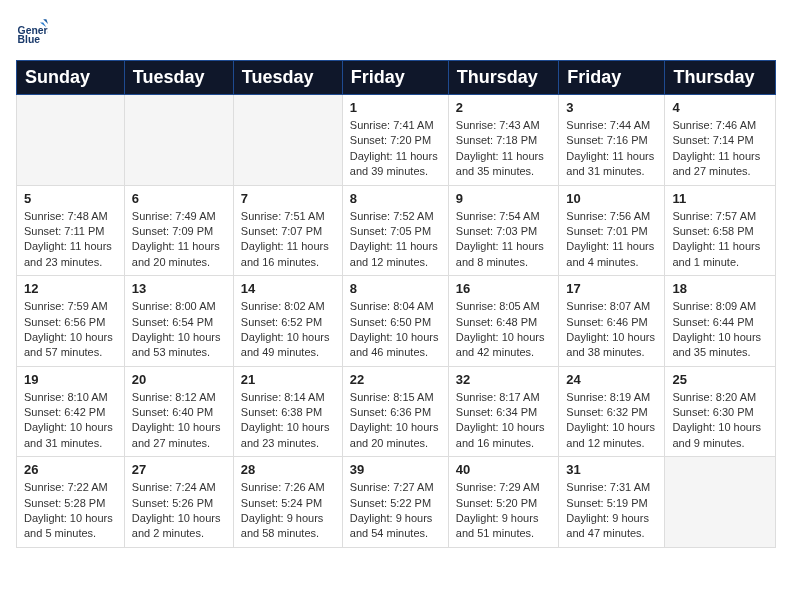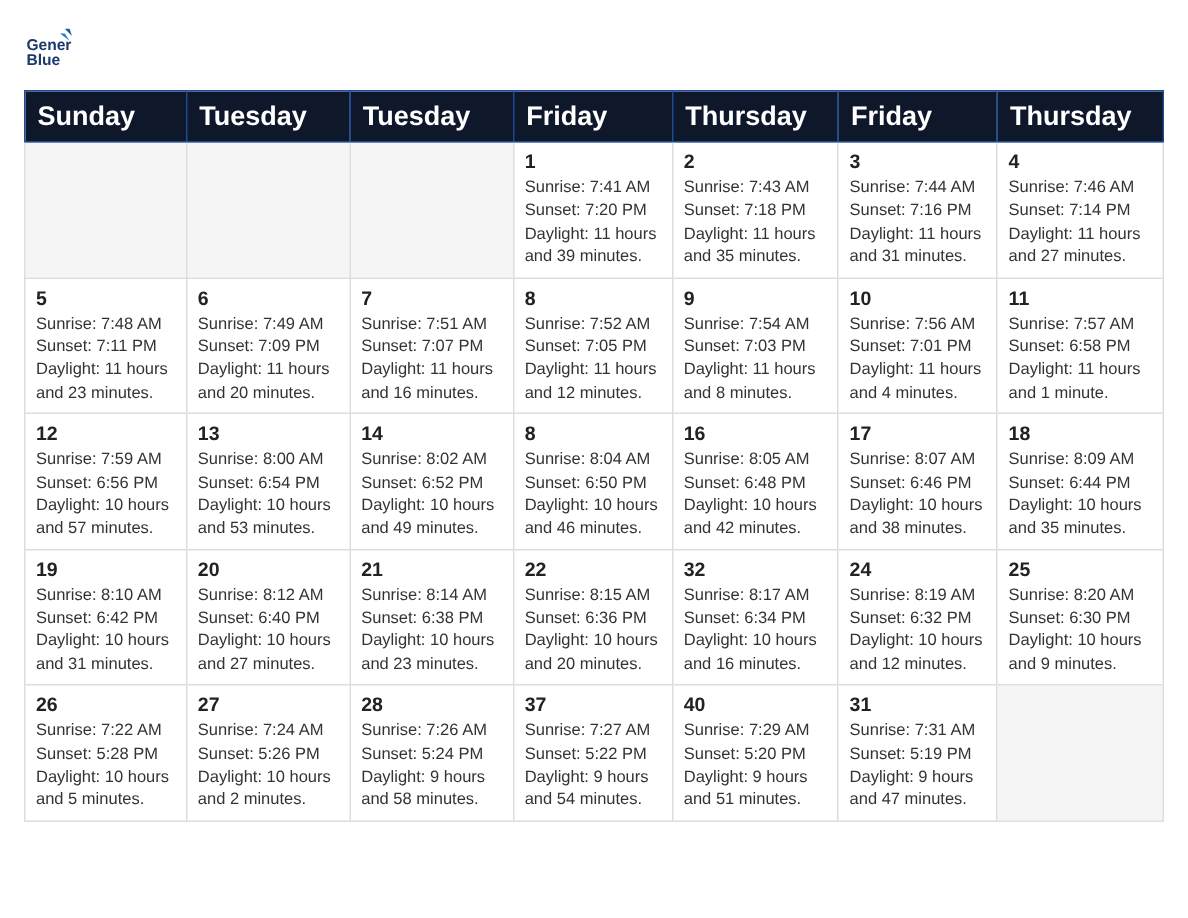--- a/index.html
+++ b/index.html
@@ -232,21 +232,21 @@
         </td>
         <td>
           <span class="day-num">27</span>
           <div class="cell-text">Sunrise: 7:24 AM<br>Sunset: 5:26 PM<br>Daylight: 10 hours and 2 minutes.</div>
         </td>
         <td>
           <span class="day-num">28</span>
           <div class="cell-text">Sunrise: 7:26 AM<br>Sunset: 5:24 PM<br>Daylight: 9 hours and 58 minutes.</div>
         </td>
         <td>
-          <span class="day-num">37</span>
+          <span class="day-num">39</span>
           <div class="cell-text">Sunrise: 7:27 AM<br>Sunset: 5:22 PM<br>Daylight: 9 hours and 54 minutes.</div>
         </td>
         <td>
           <span class="day-num">40</span>
           <div class="cell-text">Sunrise: 7:29 AM<br>Sunset: 5:20 PM<br>Daylight: 9 hours and 51 minutes.</div>
         </td>
         <td>
           <span class="day-num">31</span>
           <div class="cell-text">Sunrise: 7:31 AM<br>Sunset: 5:19 PM<br>Daylight: 9 hours and 47 minutes.</div>
         </td>

